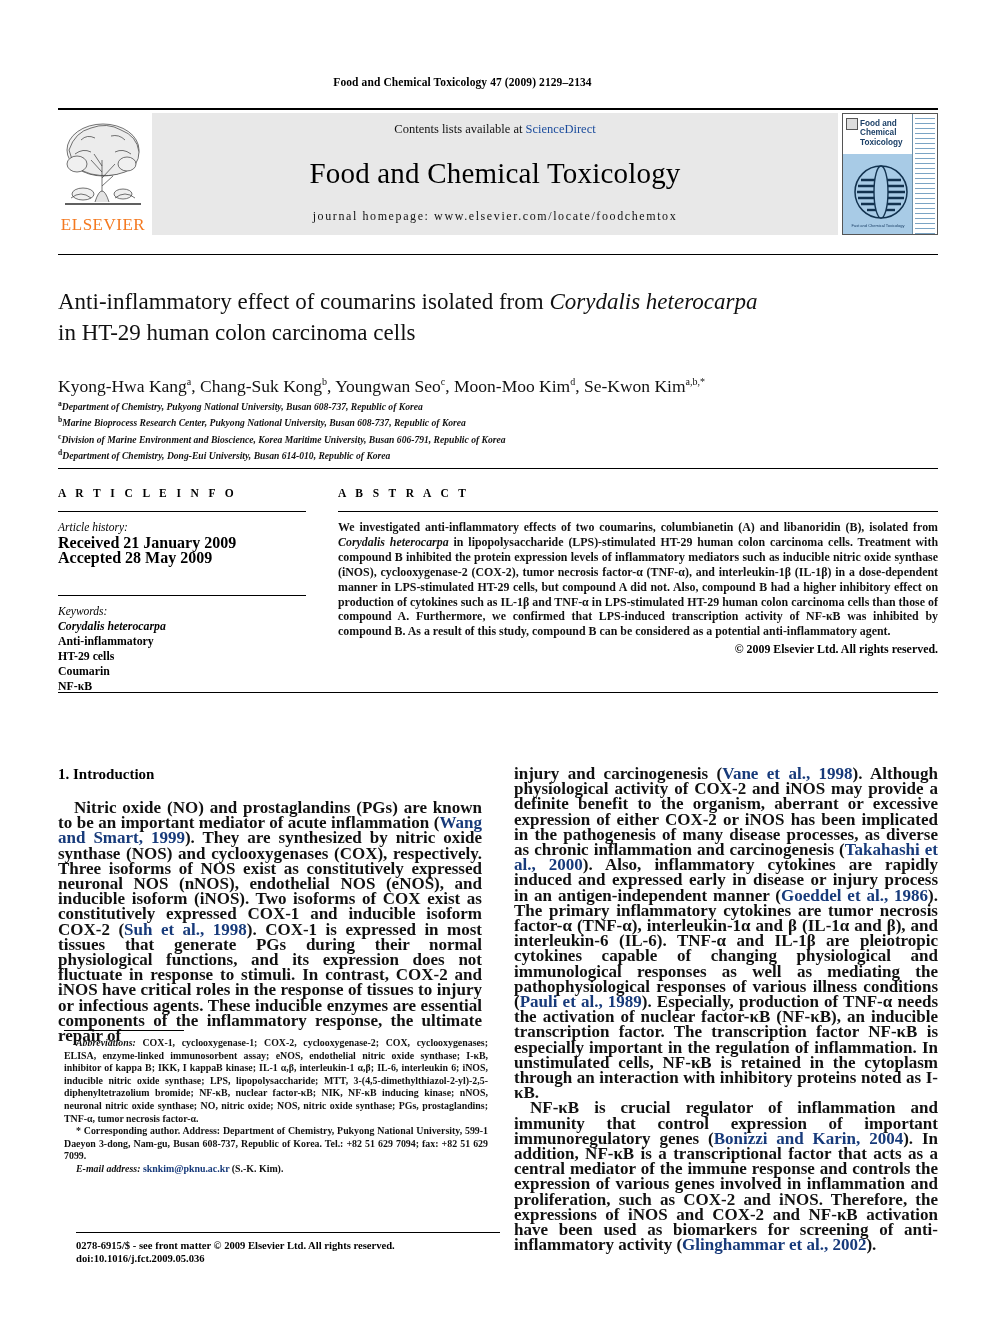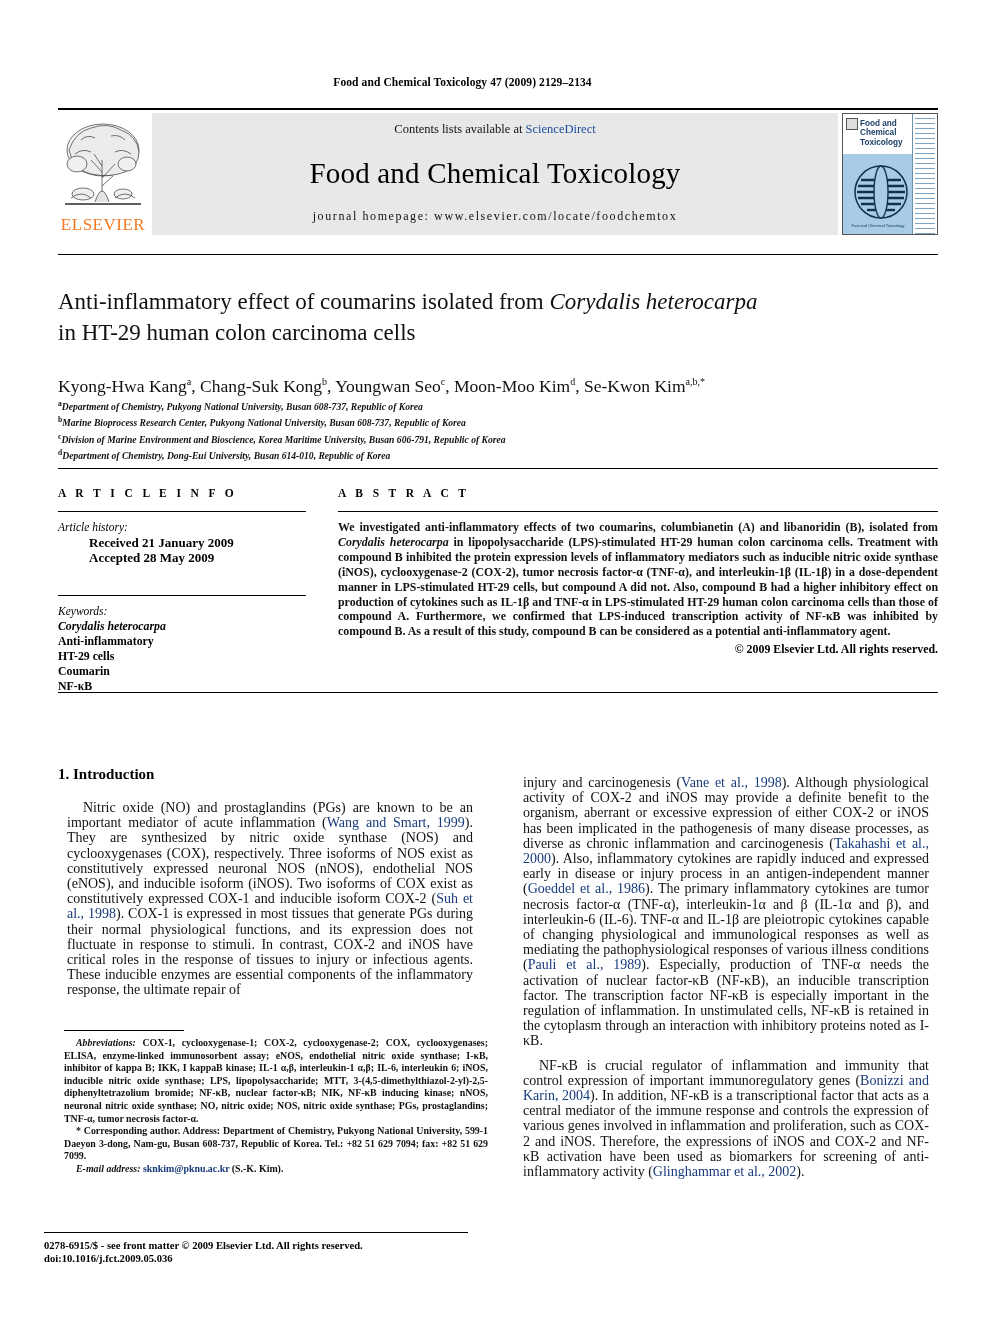--- a/index.html
+++ b/index.html
@@ -179,24 +179,23 @@
   .hrule-thin { border-top: 1px solid #000; margin: 0 0 7px 0; }
 
   .info-label {
     font-style: italic;
     font-weight: normal;
     font-size: 11.5px;
     line-height: 15px;
     margin-top: 8px;
   }
   .info-line {
-    font-size: 13px;
+    font-size: 16px;
     line-height: 15px;
     font-weight: bold;
-    margin-left: 31px;
   }
   .kw-item {
     font-size: 11.8px;
     line-height: 15px;
     font-weight: bold;
   }
   .kw-item.ital { font-style: italic; }
   .spacer-keywords { height: 30px; }
 
   .abstract-body {
@@ -235,26 +234,26 @@
   }
   .bodycol { width: 424px; flex: 0 0 424px; position: relative; }
   .bodygap { width: 32px; flex: 0 0 32px; }
 
   .section-title {
     font-size: 15px;
     font-weight: bold;
     margin: 0 0 17px 0;
   }
   .para {
-    font-size: 14px;
+    font-size: 17px;
     line-height: 15.2px;
     text-align: justify;
-    font-weight: normal;
-    color: #111;
-    margin: 9px;
+    font-weight: bold;
+    color: #111;
+    margin: 0;
     text-indent: 16px;
   }
   .para.noindent { text-indent: 0; }
   .ref { color: #173a7a; }
 
   
   .footnote-block {
     position: absolute;
     top: 1030px;
     left: 64px;
@@ -273,21 +272,21 @@
     color: #111;
     margin: 0;
   }
   .fn.indent { text-indent: 12px; }
   .fn em { font-style: italic; }
   .fn .mail { color: #173a7a; }
 
   .issn-block {
     position: absolute;
     top: 1232px;
-    left: 44px;
+    left: 76px;
     width: 424px;
   }
   .issn-rule {
     border-top: 1px solid #000;
     width: 424px;
     margin-bottom: 6px;
   }
   .issn {
     font-size: 10.6px;
     line-height: 13.4px;

